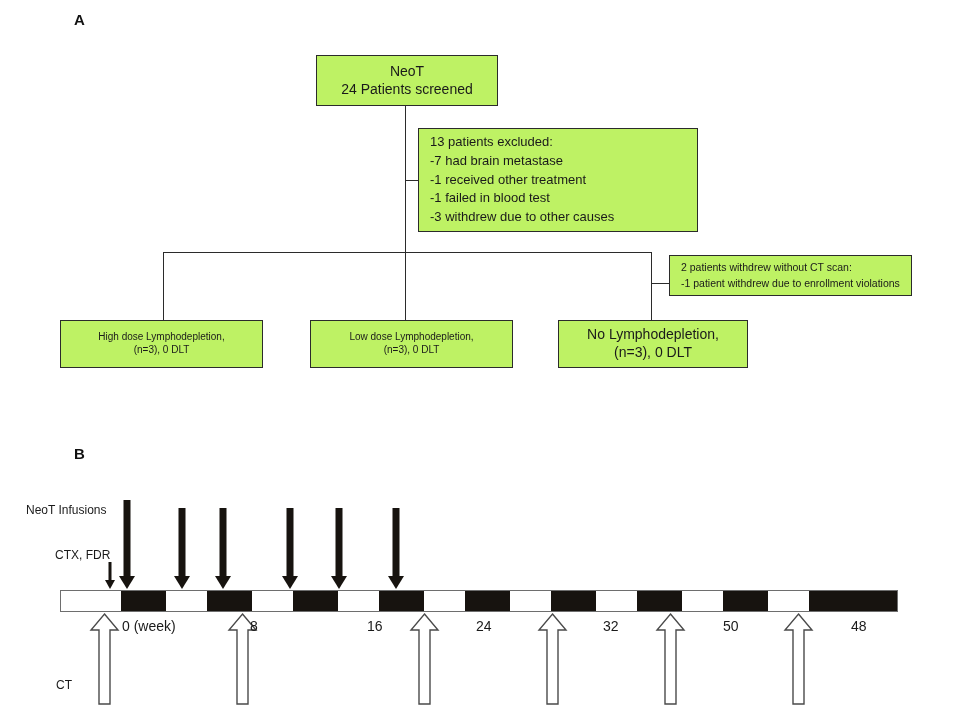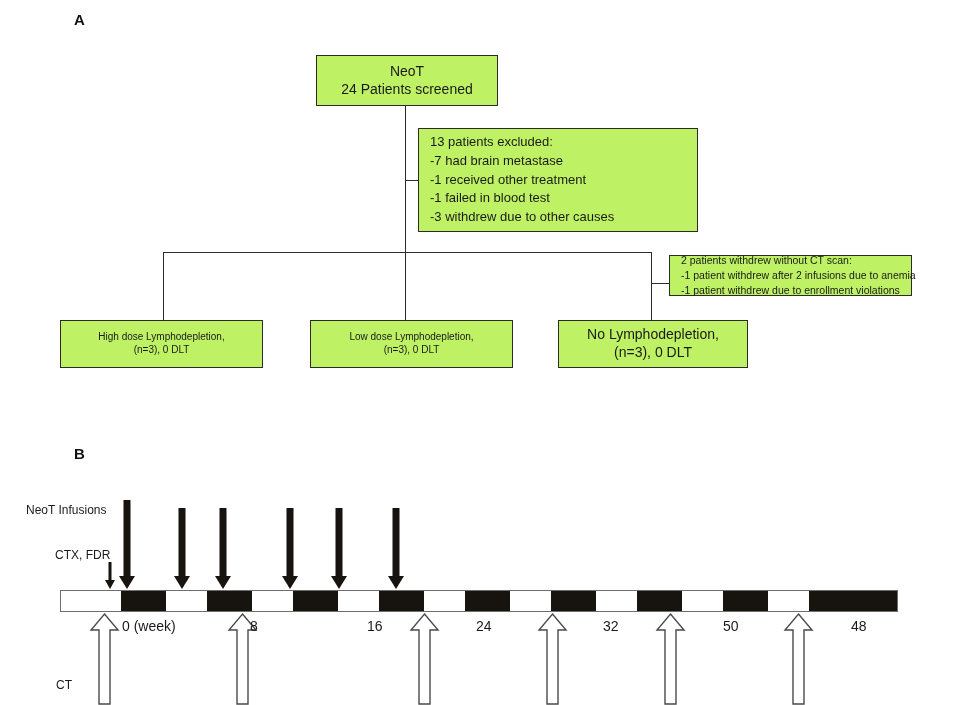--- a/index.html
+++ b/index.html
@@ -182,21 +182,20 @@
   <div class="conn v" style="left:163px; top:252px; height:68px;"></div>
 
   <div class="conn v" style="left:405px; top:252px; height:68px;"></div>
 
   <div class="conn v" style="left:651px; top:252px; height:68px;"></div>
 
   <div class="conn h" style="left:651px; top:283px; width:19px;"></div>
 
   <div class="fc-box listbox" style="left:669px; top:255px; width:243px; height:41px; font-size:10.5px;">
     <span class="line">2 patients withdrew without CT scan:</span>
-    <span class="line">-1 patient withdrew after 2 infusions due to anemia</span>
     <span class="line">-1 patient withdrew due to enrollment violations</span>
   </div>
 
   <div class="fc-box center" style="left:60px; top:320px; width:203px; height:48px; font-size:10px;">
     <span class="line">High dose Lymphodepletion,</span>
     <span class="line">(n=3), 0 DLT</span>
   </div>
 
   <div class="fc-box center" style="left:310px; top:320px; width:203px; height:48px; font-size:10px;">
     <span class="line">Low dose Lymphodepletion,</span>

